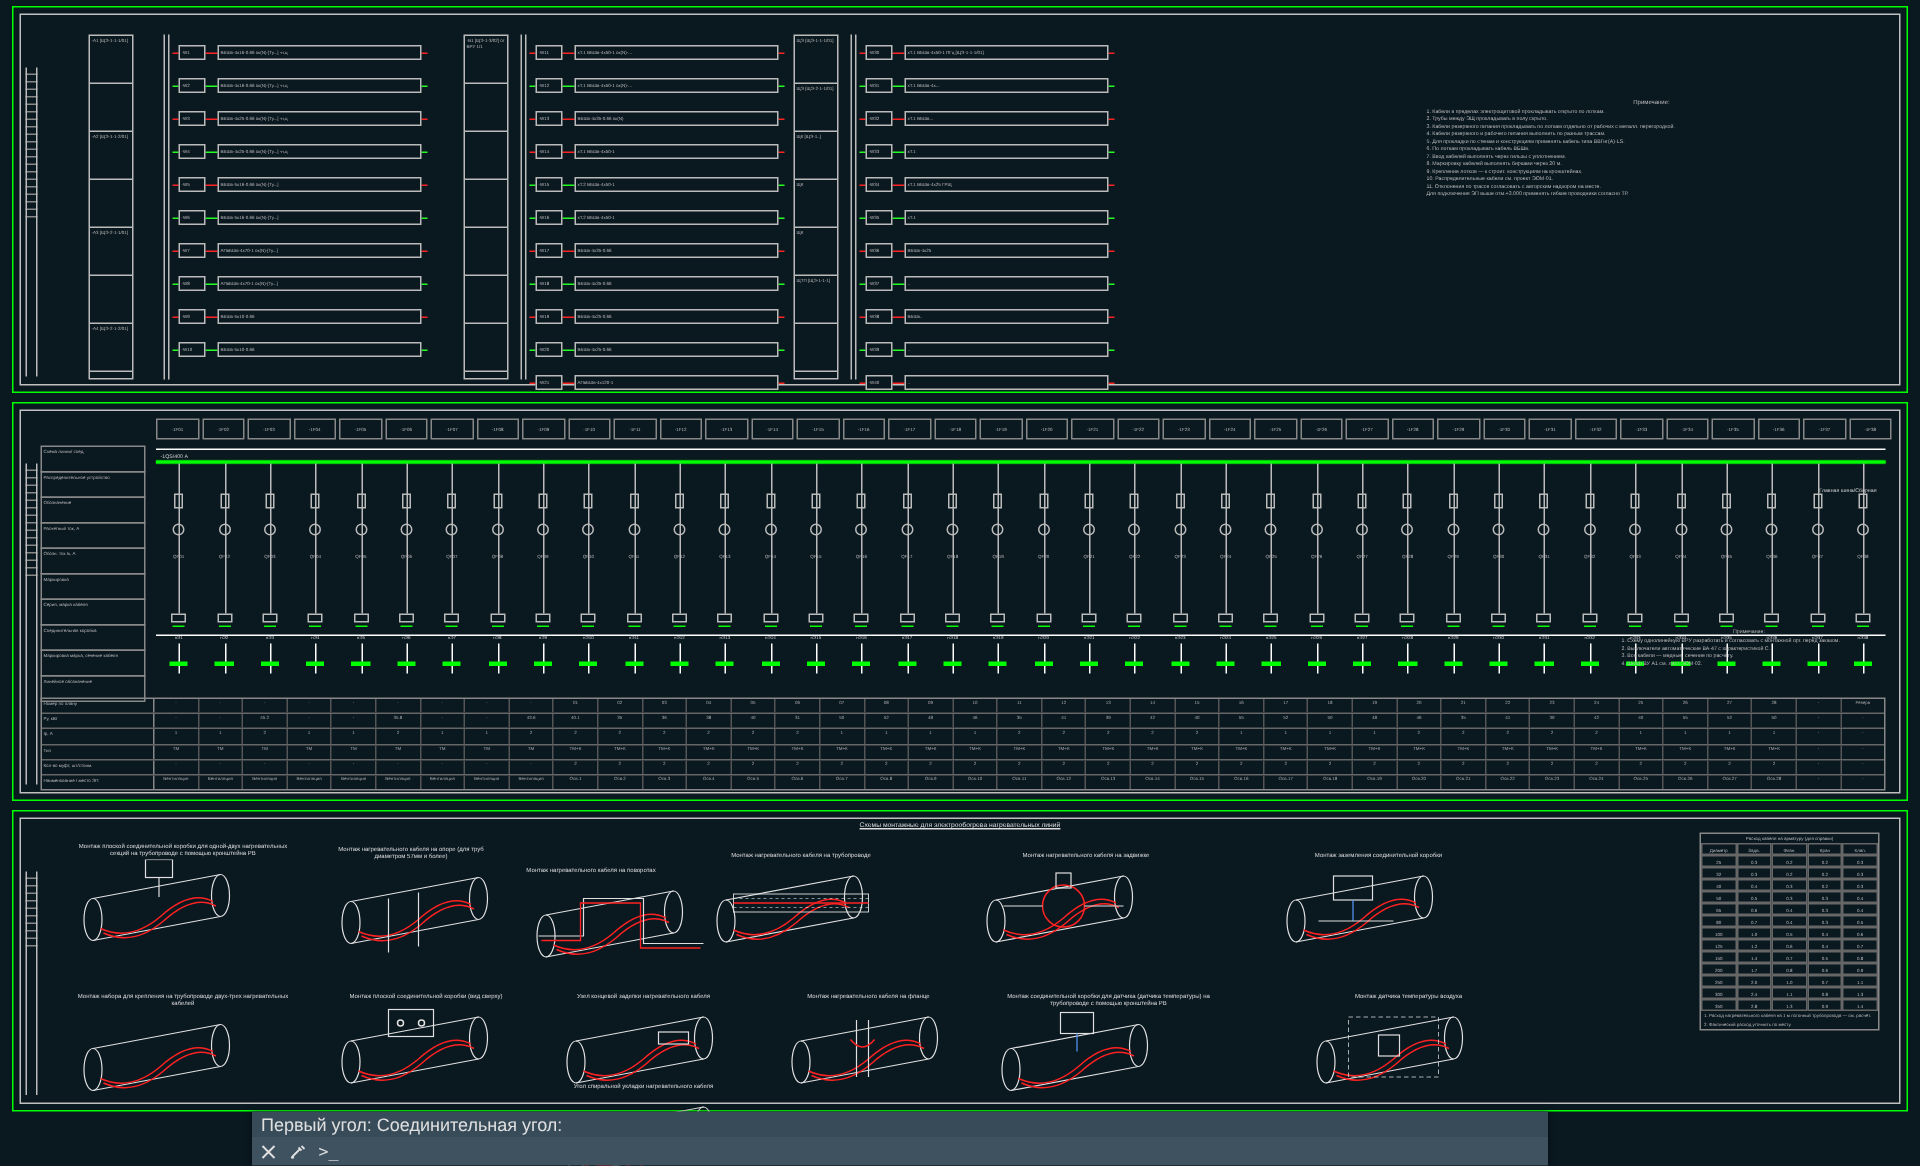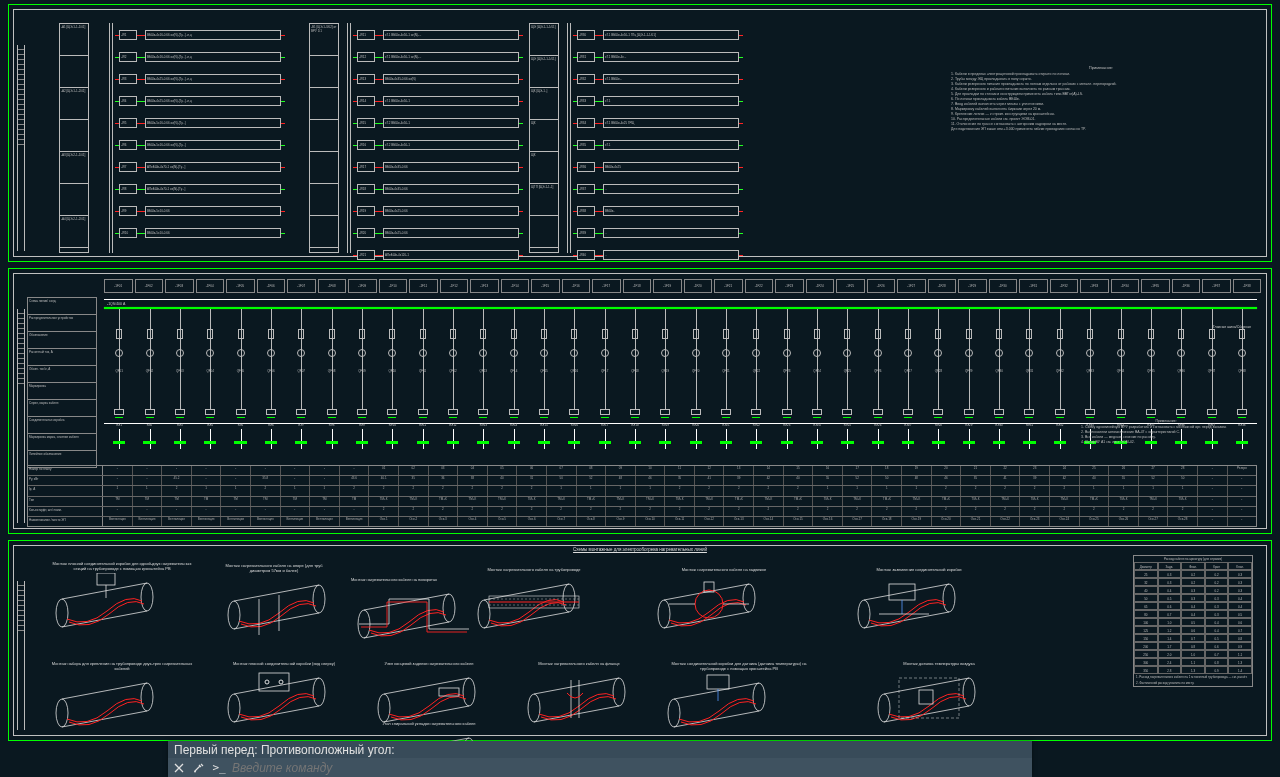--- a/index.html
+++ b/index.html
@@ -1538,29 +1538,28 @@
           <div class="c">1.4</div>
         </div>
         <div style="font-size: 3px; padding: 1px 2px;">1. Расход нагревательного кабеля на 1 м погонный трубопровода — см. расчёт.</div>
         <div style="font-size: 3px; padding: 1px 2px;">2. Фактический расход уточнить по месту.</div>
       </div>
   </div>
 
 </div>
 
 <div class="cmd-area">
-  <div class="cmd-history">Первый перед: Противоположный угол:</div>
+  <div class="cmd-history">Первый угол: Соединительная угол:</div>
   <div class="cmd-input-row">
     <span class="cmd-icon">
       <svg width="10" height="10" viewBox="0 0 10 10">
           <path d="M1 1 L9 9 M9 1 L1 9" stroke="#e0e0e0" stroke-width="1.3"></path>
         </svg>
     </span>
     <span class="cmd-icon">
       <svg width="12" height="12" viewBox="0 0 12 12">
           <path d="M2 9 L7 4 M6 3 L8 5 M8 2 L10 4" stroke="#e0e0e0" stroke-width="1.2" fill="none"></path>
           <circle cx="2" cy="9.5" r="1" fill="#e0e0e0"></circle>
         </svg>
     </span>
     <span class="cmd-icon" style="font-size:11px;font-family:monospace">&gt;_</span>
-    <input class="cmd-input" placeholder="Введите команду" style="">
   </div>
 </div>
 
 </body></html>

